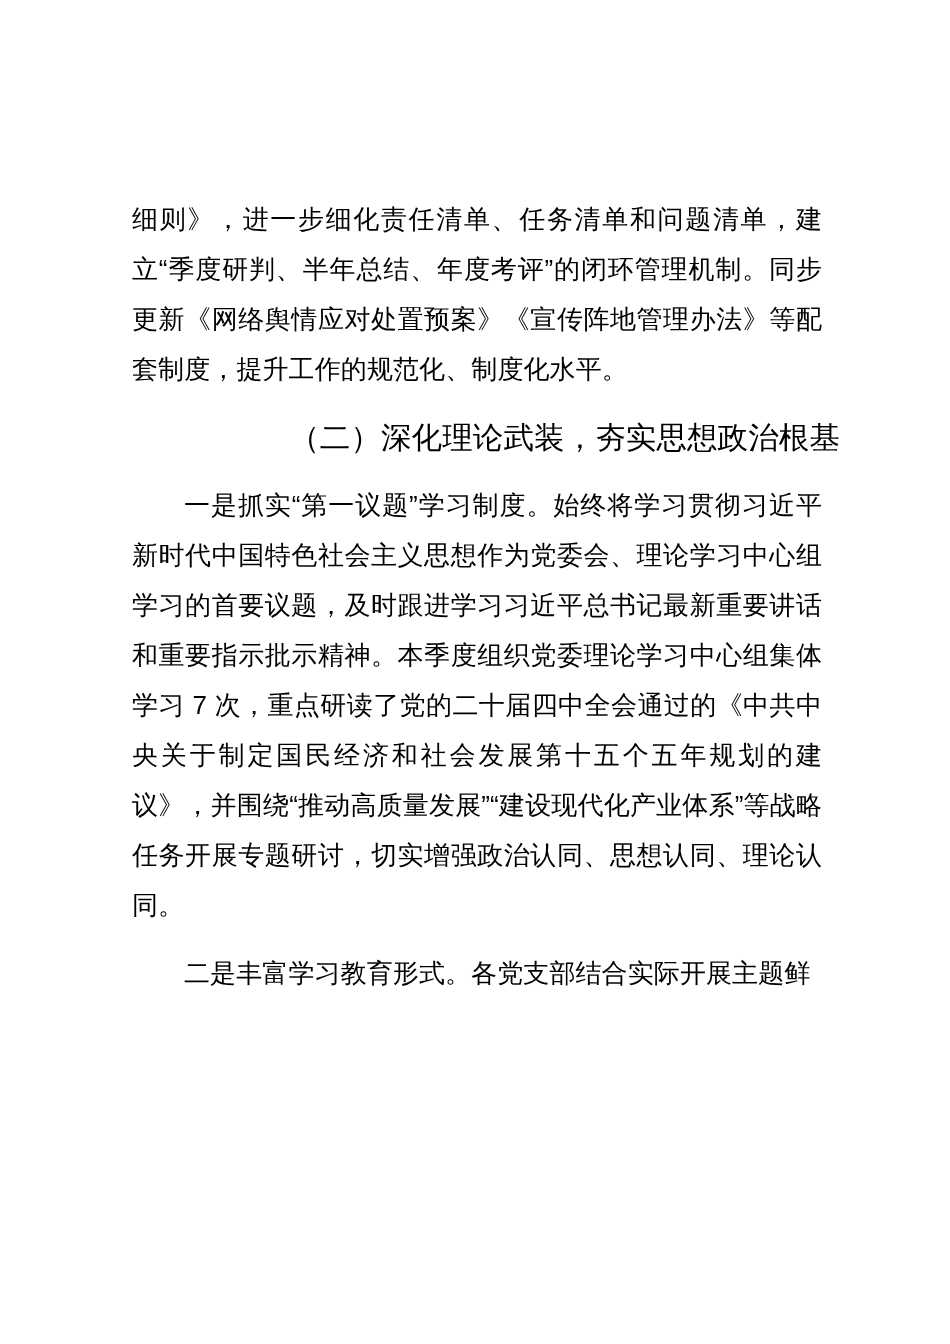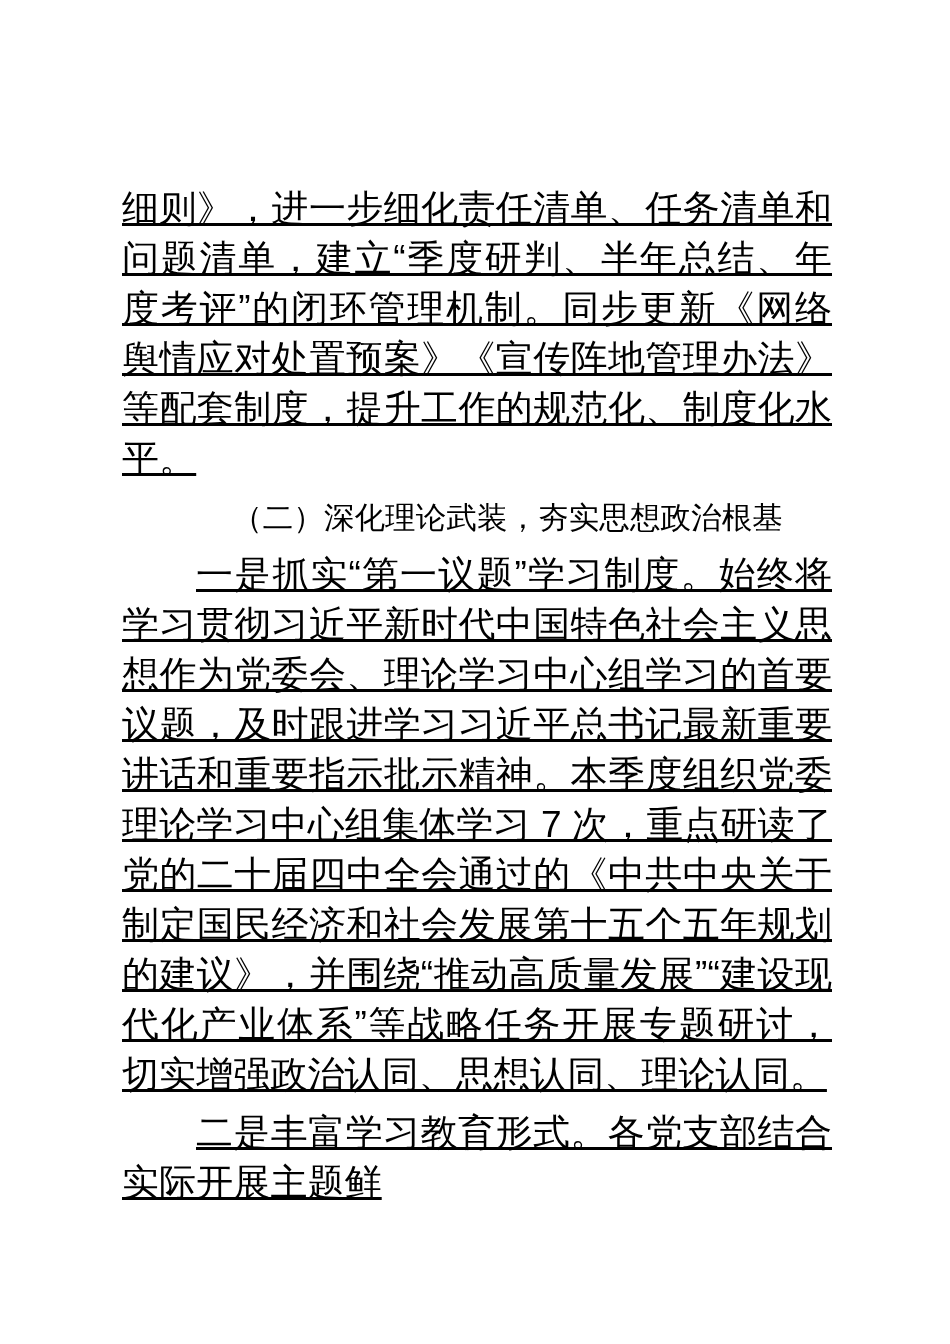--- a/index.html
+++ b/index.html
@@ -21,43 +21,42 @@
     background: #ffffff;
     box-sizing: border-box;
   }
   .doc-body {
     position: absolute;
     left: 114px;
     top: 176px;
     width: 726px;
   }
   .para {
-    margin: 8px;
-    font-size: 37px;
+    margin: 18px;
+    font-size: 26px;
     line-height: 50px;
     text-align: justify;
     text-justify: inter-character;
     text-align-last: left;
     letter-spacing: 0.1px;
     word-break: break-all;
     font-weight: 400;
-    text-decoration: underline;
   }
   .para.indent {
     text-indent: 2em;
   }
   .para.hang {
     text-indent: 0;
   }
   .heading-line {
     margin: 0;
     font-size: 30.5px;
     line-height: 50px;
     text-indent: 2em;
-    text-align: center;
+    text-align: right;
     letter-spacing: 0.1px;
     font-weight: 400;
   }
 </style>
 </head>
 <body>
 
 <div class="page">
   <div class="doc-body">
 

